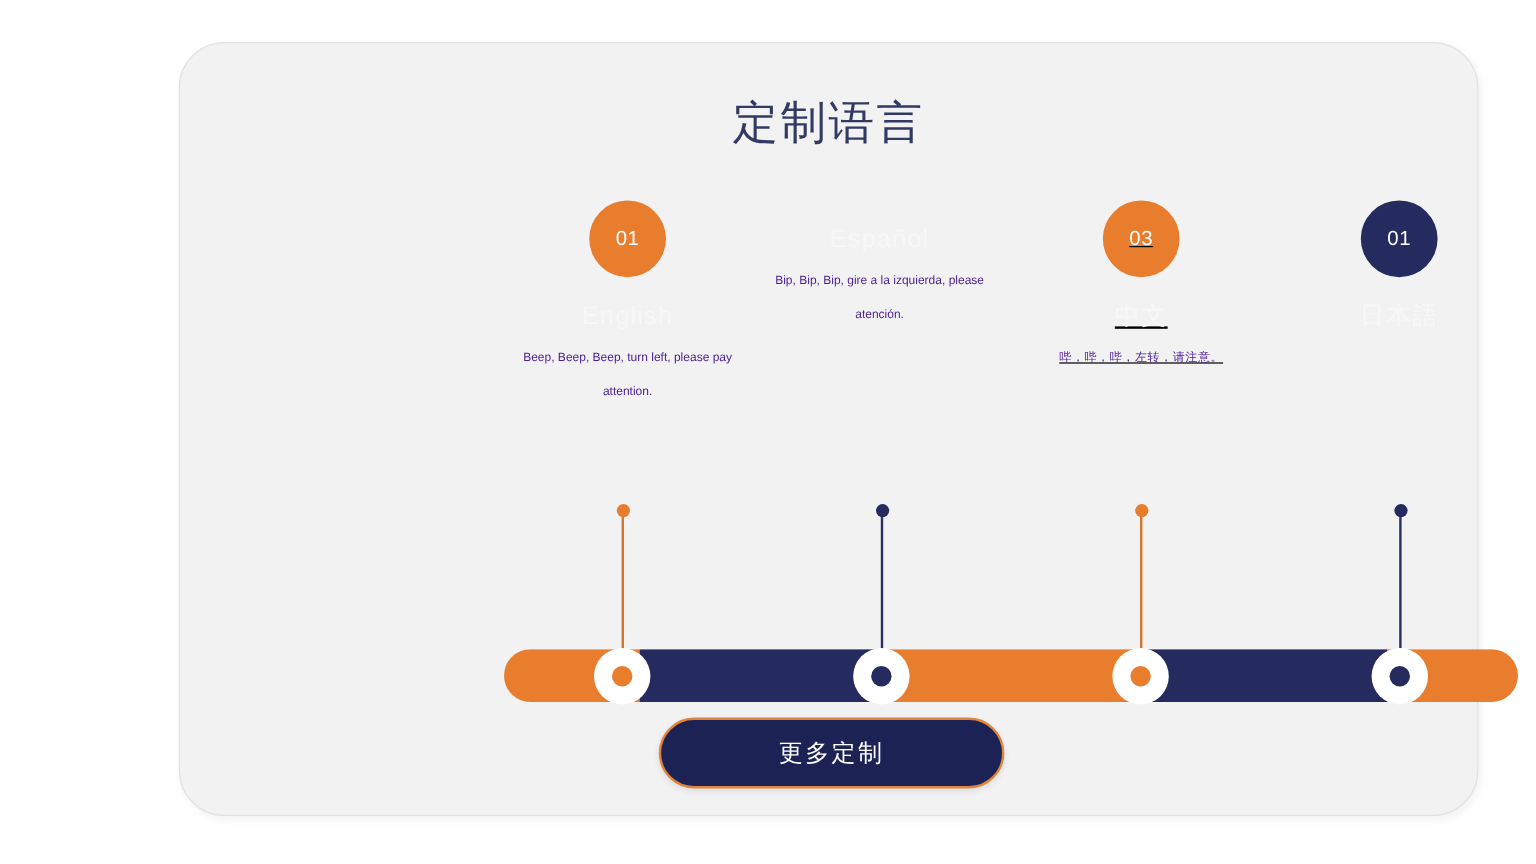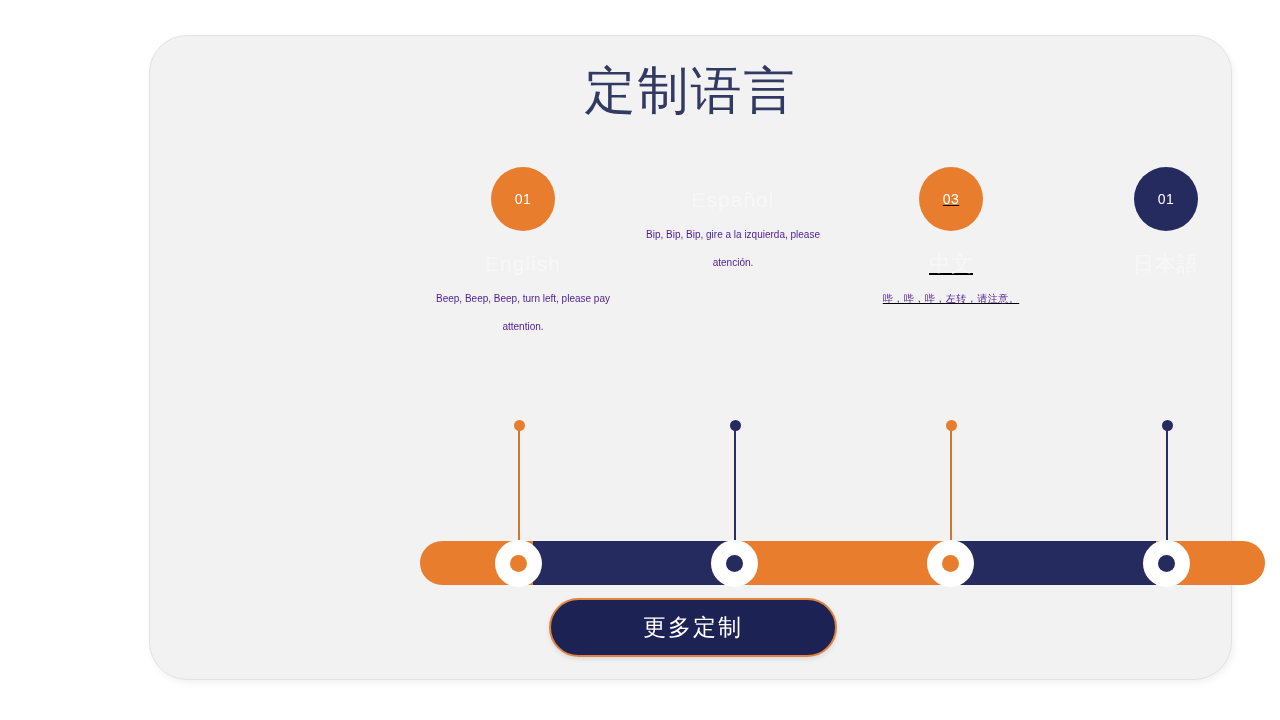--- a/index.html
+++ b/index.html
@@ -30,24 +30,24 @@
     border: 1px solid #e2e2e2;
     border-radius: 38px;
     box-sizing: border-box;
     box-shadow: 2px 3px 7px rgba(0,0,0,0.055);
   }
 
   
   .title {
     position: absolute;
     left: 0;
-    top: 32px;
+    top: 44px;
     width: 100%;
     text-align: center;
-    font-size: 51px;
+    font-size: 38px;
     line-height: 46px;
     letter-spacing: 2px;
     color: #323a63;
     font-weight: 400;
   }
 
   
   .columns {
     position: absolute;
     left: 0;
@@ -69,21 +69,21 @@
 
   .badge {
     width: 64px;
     height: 64px;
     border-radius: 50%;
     margin: 0 auto;
     display: flex;
     align-items: center;
     justify-content: center;
     color: #ffffff;
-    font-size: 14px;
+    font-size: 17px;
     letter-spacing: 0.5px;
     font-weight: 400;
   }
   .badge.orange { background: #e87d2e; }
   .badge.navy   { background: #262b5f; }
 
   .lang-label {
     margin-top: 20px;
     font-size: 21px;
     line-height: 26px;
@@ -174,21 +174,21 @@
     width: 288px;
     height: 59px;
     border-radius: 30px;
     background: #1d2255;
     border: 2.5px solid #e0843c;
     box-sizing: border-box;
     display: flex;
     align-items: center;
     justify-content: center;
     color: #ffffff;
-    font-size: 23px;
+    font-size: 20px;
     letter-spacing: 2px;
     cursor: pointer;
     box-shadow: 0 2px 5px rgba(0,0,0,0.10);
   }
 </style>
 </head>
 <body>
 
 <div id="slide">
 

